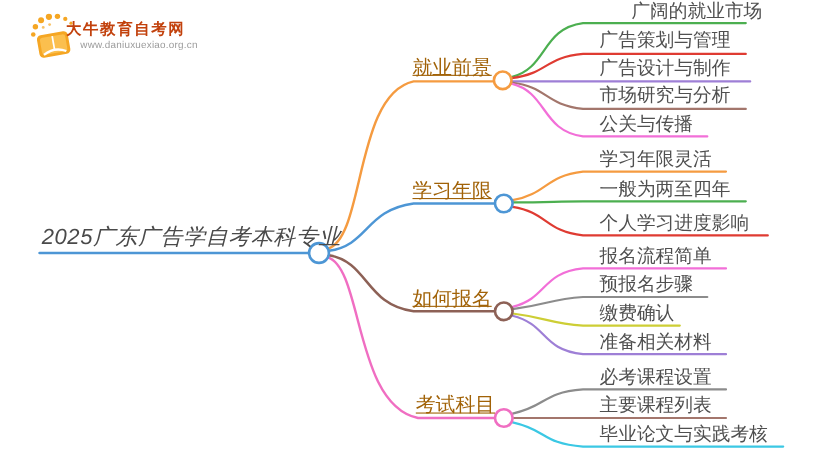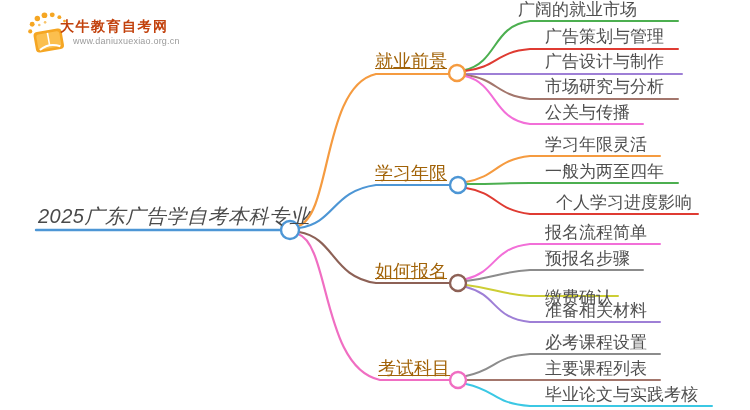--- a/index.html
+++ b/index.html
@@ -62,33 +62,33 @@
     <circle cx="458" cy="380" r="8" fill="#ffffff" stroke-width="2.4" stroke="#F06EC2"></circle>
   </svg>
 
   <div class="label root-label" style="left:38px;top:204px;">2025广东广告学自考本科专业</div>
 
   <div class="label branch-label" style="left:375px;top:51px;">就业前景</div>
   <div class="label branch-label" style="left:375px;top:163px;">学习年限</div>
   <div class="label branch-label" style="left:375px;top:261px;text-align:center;">如何报名</div>
   <div class="label branch-label" style="left:378px;top:358px;">考试科目</div>
 
-  <div class="label child-label" style="left:518px;top:0px;">广阔的就业市场</div>
+  <div class="label child-label" style="left:574px;top:0px;">广阔的就业市场</div>
   <div class="label child-label" style="left:545px;top:27px;">广告策划与管理</div>
   <div class="label child-label" style="left:545px;top:52px;">广告设计与制作</div>
   <div class="label child-label" style="left:545px;top:77px;">市场研究与分析</div>
   <div class="label child-label" style="left:545px;top:103px;">公关与传播</div>
 
   <div class="label child-label" style="left:545px;top:135px;">学习年限灵活</div>
   <div class="label child-label" style="left:545px;top:162px;">一般为两至四年</div>
-  <div class="label child-label" style="left:545px;top:193px;margin-left:11px;">个人学习进度影响</div>
+  <div class="label child-label" style="left:545px;top:193px;">个人学习进度影响</div>
 
   <div class="label child-label" style="left:545px;top:223px;">报名流程简单</div>
   <div class="label child-label" style="left:545px;top:249px;">预报名步骤</div>
-  <div class="label child-label" style="left:545px;top:288px;">缴费确认</div>
+  <div class="label child-label" style="left:545px;top:275px;">缴费确认</div>
   <div class="label child-label" style="left:545px;top:301px;">准备相关材料</div>
 
   <div class="label child-label" style="left:545px;top:333px;">必考课程设置</div>
   <div class="label child-label" style="left:545px;top:359px;">主要课程列表</div>
   <div class="label child-label" style="left:545px;top:385px;">毕业论文与实践考核</div>
 
   <div class="logo">
     <svg class="logo-icon" viewBox="0 0 34 34">
 
       <g fill="#F5A623">

